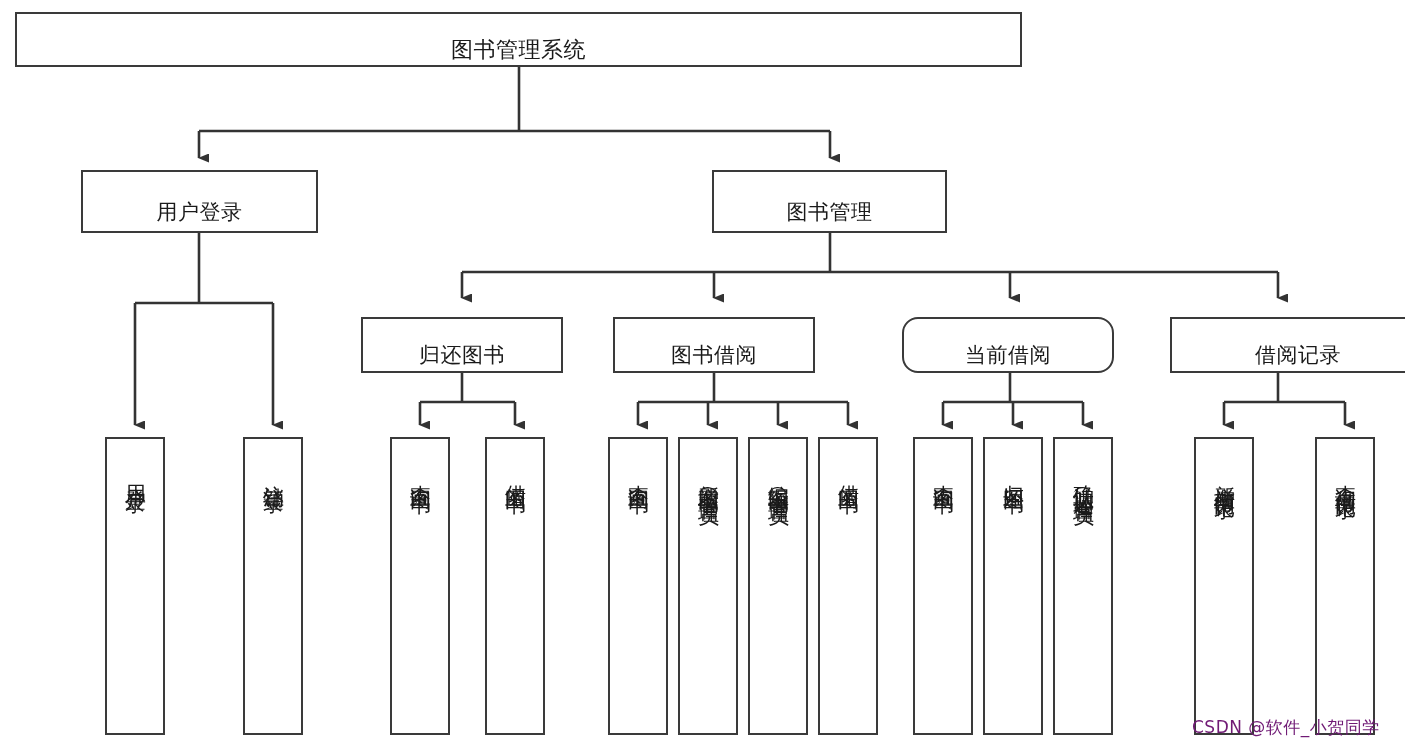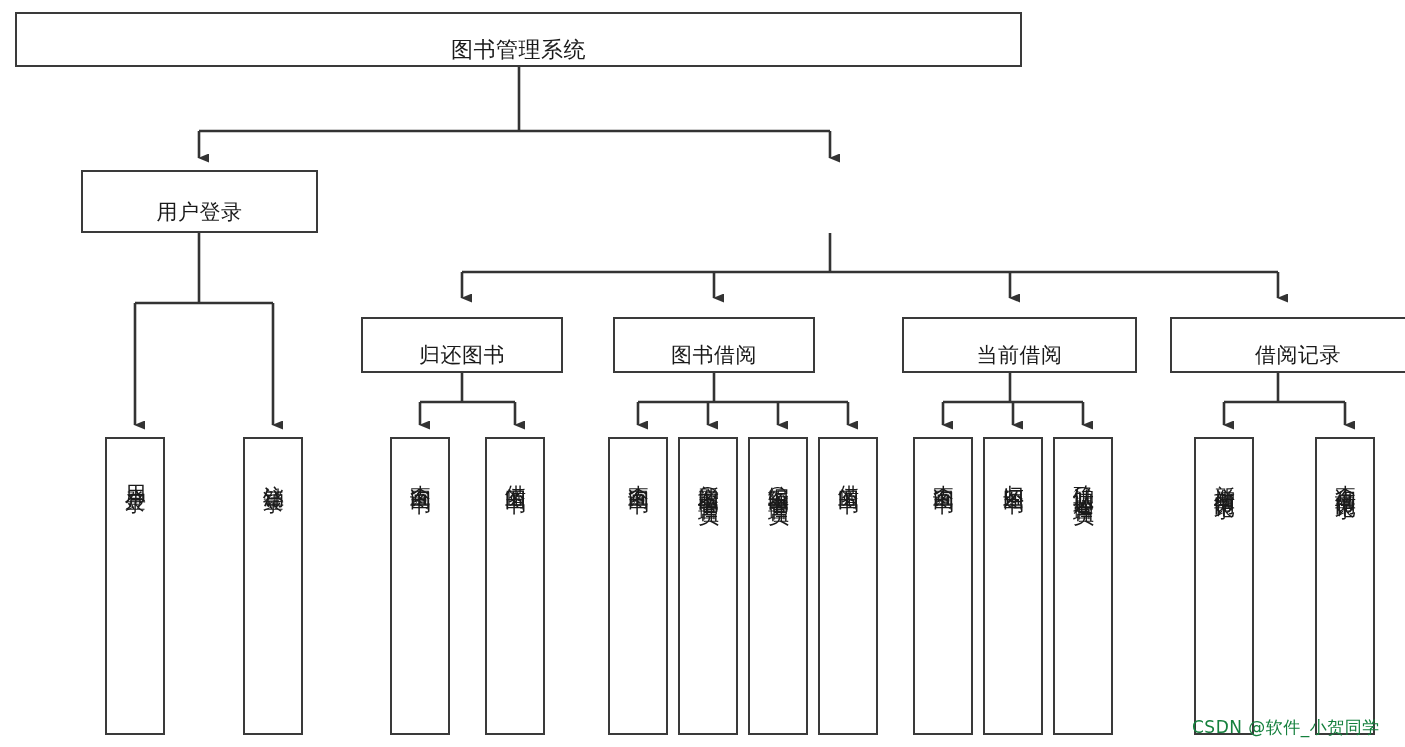--- a/index.html
+++ b/index.html
@@ -59,21 +59,21 @@
   .node.vert .node-label {
     writing-mode: vertical-rl;
     text-orientation: upright;
     font-size: 21px;
     line-height: 1.0;
     letter-spacing: 3px;
     white-space: nowrap;
   }
   .watermark {
     position: absolute;
-    color: #15803d;
+    color: #701a75;
     font-size: 17px;
     white-space: nowrap;
     letter-spacing: 0.5px;
   }
 </style>
 </head>
 <body>
 
 <div id="diagram-root">
 
@@ -128,30 +128,33 @@
   </svg>
 
   <div class="node horiz root" style="left:15px; top:12px; width:1007px; height:55px;">
     <span class="node-label">图书管理系统</span>
   </div>
 
   <div class="node horiz" style="left:81px; top:170px; width:237px; height:63px;">
     <span class="node-label">用户登录</span>
   </div>
 
+  <div class="node horiz" style="left:712px; top:170px; width:235px; height:63px;">
+    <span class="node-label">图书管理</span>
+  </div>
 
   <div class="node horiz" style="left:361px; top:317px; width:202px; height:56px;">
     <span class="node-label">归还图书</span>
   </div>
 
   <div class="node horiz" style="left:613px; top:317px; width:202px; height:56px;justify-content:center;">
     <span class="node-label">图书借阅</span>
   </div>
 
-  <div class="node horiz" style="left:902px; top:317px; width:235px; height:56px;">
+  <div class="node horiz" style="left:902px; top:317px; width:212px; height:56px;border-radius:16px;">
     <span class="node-label">当前借阅</span>
   </div>
 
   <div class="node horiz" style="left:1170px; top:317px; width:256px; height:56px;">
     <span class="node-label">借阅记录</span>
   </div>
 
   <div class="node vert" style="left:105px; top:437px; width:60px; height:298px;">
     <span class="node-label">用户登录</span>
   </div>

